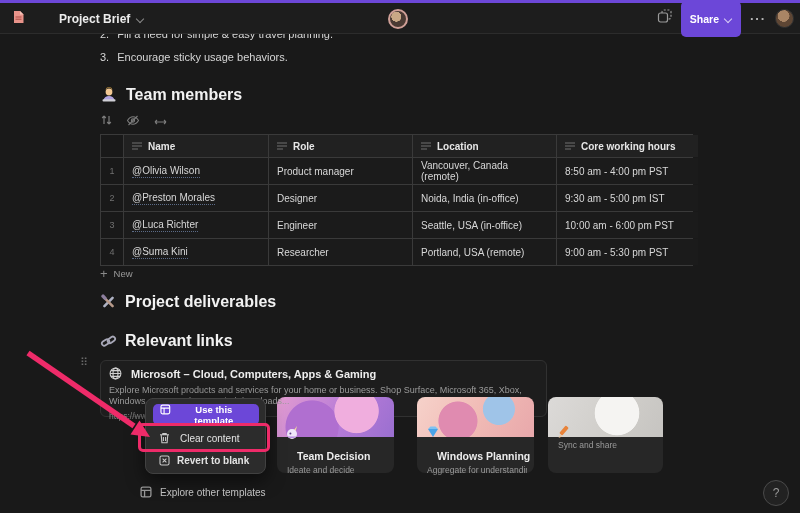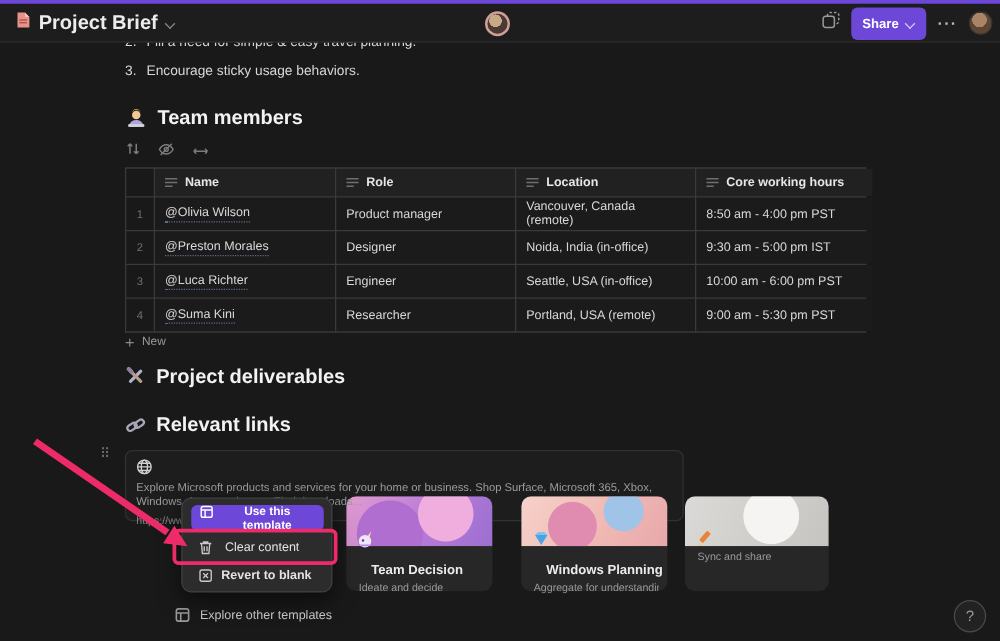--- a/index.html
+++ b/index.html
@@ -3,34 +3,34 @@
 <meta charset="utf-8">
 <style>
   * { margin:0; padding:0; box-sizing:border-box; }
   body { background:#000; font-family:"Liberation Sans", sans-serif; }
   .frame { position:relative; width:800px; height:513px; background:#191919; overflow:hidden; color:#d4d4d4; }
 
   
   .top-strip { position:absolute; left:0; top:0; width:800px; height:3px; background:var(--accent,#6C47D8); z-index:20; }
   .topbar { position:absolute; left:0; top:3px; width:800px; height:31px; background:#1d1d1d; border-bottom:1px solid #2c2c2c; z-index:19; }
   .tb-left { position:absolute; left:12px; top:0; height:31px; display:flex; align-items:center; gap:6px; }
-  .tb-title { font-size:16px; font-weight:bold; color:#ececec; }
+  .tb-title { font-size:12px; font-weight:bold; color:#ececec;margin-left:28px; }
   .chev { width:8px; height:8px; display:inline-block; position:relative; }
   .chev::before { content:""; position:absolute; left:1px; top:1px; width:5px; height:5px; border-right:1.4px solid #8a8a8a; border-bottom:1.4px solid #8a8a8a; transform:rotate(45deg); }
   .tb-center { position:absolute; left:388px; top:6px; }
   .avatar-badge { width:20px; height:20px; border-radius:50%; border:2px solid #cf9f97; background:radial-gradient(circle at 40% 35%, #c9a886 0 35%, #4a3a33 36%); }
   .tb-right { position:absolute; right:6px; top:0; height:31px; display:flex; align-items:center; gap:9px; }
-  .share-btn { background:var(--accent,#6C47D8); color:#fff; font-size:10.5px; font-weight:bold; border:none; border-radius:5px; height:26px; padding:0 9px; display:flex; align-items:center; gap:5px; cursor:pointer; }
+  .share-btn { background:var(--accent,#6C47D8); color:#fff; font-size:10.5px; font-weight:bold; border:none; border-radius:5px; height:36px; padding:0 9px; display:flex; align-items:center; gap:5px; cursor:pointer; }
   .share-btn .chev::before { border-color:#d8ccf5; }
   .more-dots { color:#b8b8b8; font-size:13px; font-weight:bold; letter-spacing:1px; background:none; border:none; cursor:pointer; }
   .tb-avatar { width:19px; height:19px; border-radius:50%; background:radial-gradient(circle at 45% 35%, #a98565 0 40%, #5e4634 41%); border:1px solid #333; }
 
   
   .list-item { position:absolute; left:100px; font-size:11px; color:#d6d6d6; display:flex; gap:8px; }
-  .h2 { position:absolute; left:100px; display:flex; gap:8px; font-size:16px; font-weight:bold; color:#f2f2f2; }
+  .h2 { position:absolute; left:100px; display:flex; align-items:center; gap:8px; font-size:16px; font-weight:bold; color:#f2f2f2; }
   .h2 svg { flex:0 0 auto; }
 
   .tbl-toolbar { position:absolute; left:101px; top:112px; display:flex; align-items:center; gap:14px; color:#7c7c7c; }
 
   
   .tm-table { position:absolute; left:100px; top:134px; width:593px; display:grid;
     grid-template-columns:22px 144px 143px 143px 141px; border:1px solid #3a3a3a; background:#3a3a3a; grid-gap:1px; z-index:2; }
   .cell { background:#1b1b1b; font-size:10px; color:#d8d8d8; display:flex; align-items:center; padding:0 8px; height:26px; }
   .cell.hdr { background:#212121; height:22px; font-weight:bold; color:#e6e6e6; gap:6px; }
   .cell.gut { background:#191919; justify-content:center; color:#707070; font-size:9px; padding:0; }
@@ -283,20 +283,21 @@
     <div class="tpl-sub">Sync and share</div>
   </div>
 
   <div class="bookmark-text">
     <div class="bm-title-row">
       <svg width="13" height="13" viewBox="0 0 13 13" fill="none" stroke="#cfcfcf" stroke-width="1.1">
         <circle cx="6.5" cy="6.5" r="5.4"></circle>
           <ellipse cx="6.5" cy="6.5" rx="2.5" ry="5.4"></ellipse>
           <path d="M1.2 6.5h10.6M2 3.6h9M2 9.4h9"></path>
       </svg>
+      <span class="bm-title">Microsoft – Cloud, Computers, Apps &amp; Gaming</span>
     </div>
     <div class="bm-desc">Explore Microsoft products and services for your home or business. Shop Surface, Microsoft 365, Xbox, Windows, Azure and more. Find downloads...</div>
     <div class="bm-url">https://www.microsoft.com</div>
   </div>
 
   <div class="ctx-menu">
     <button class="ctx-pill">
       <svg width="11" height="11" viewBox="0 0 11 11" fill="none" stroke="#fff" stroke-width="1.2">
           <rect x="1" y="1" width="9" height="9" rx="1.6"></rect>
           <path d="M1 4h9M4.2 4v6"></path>

